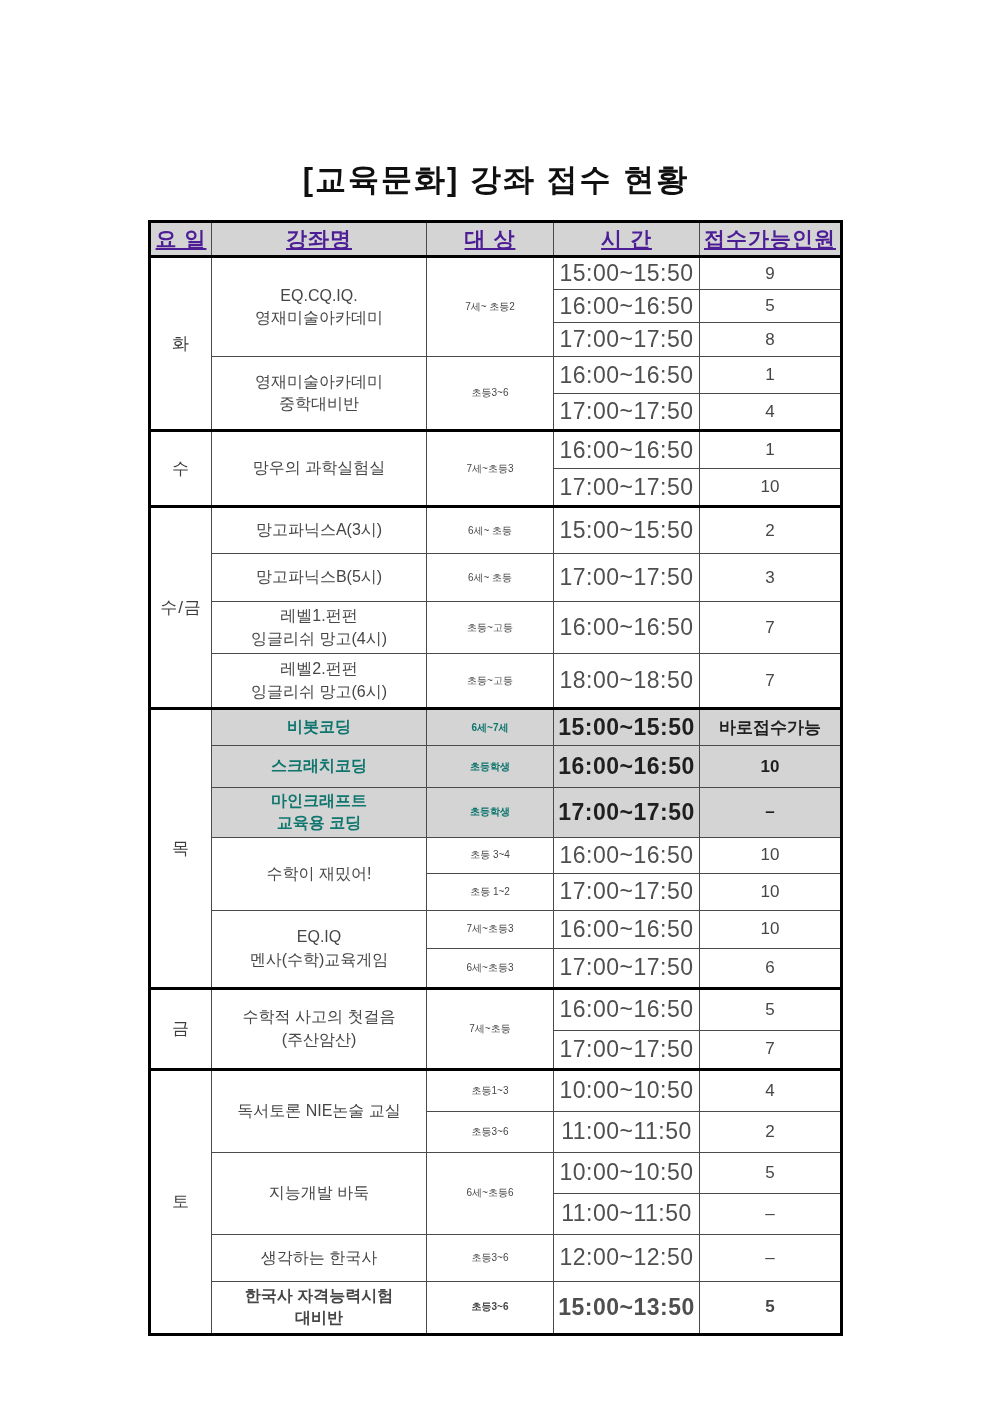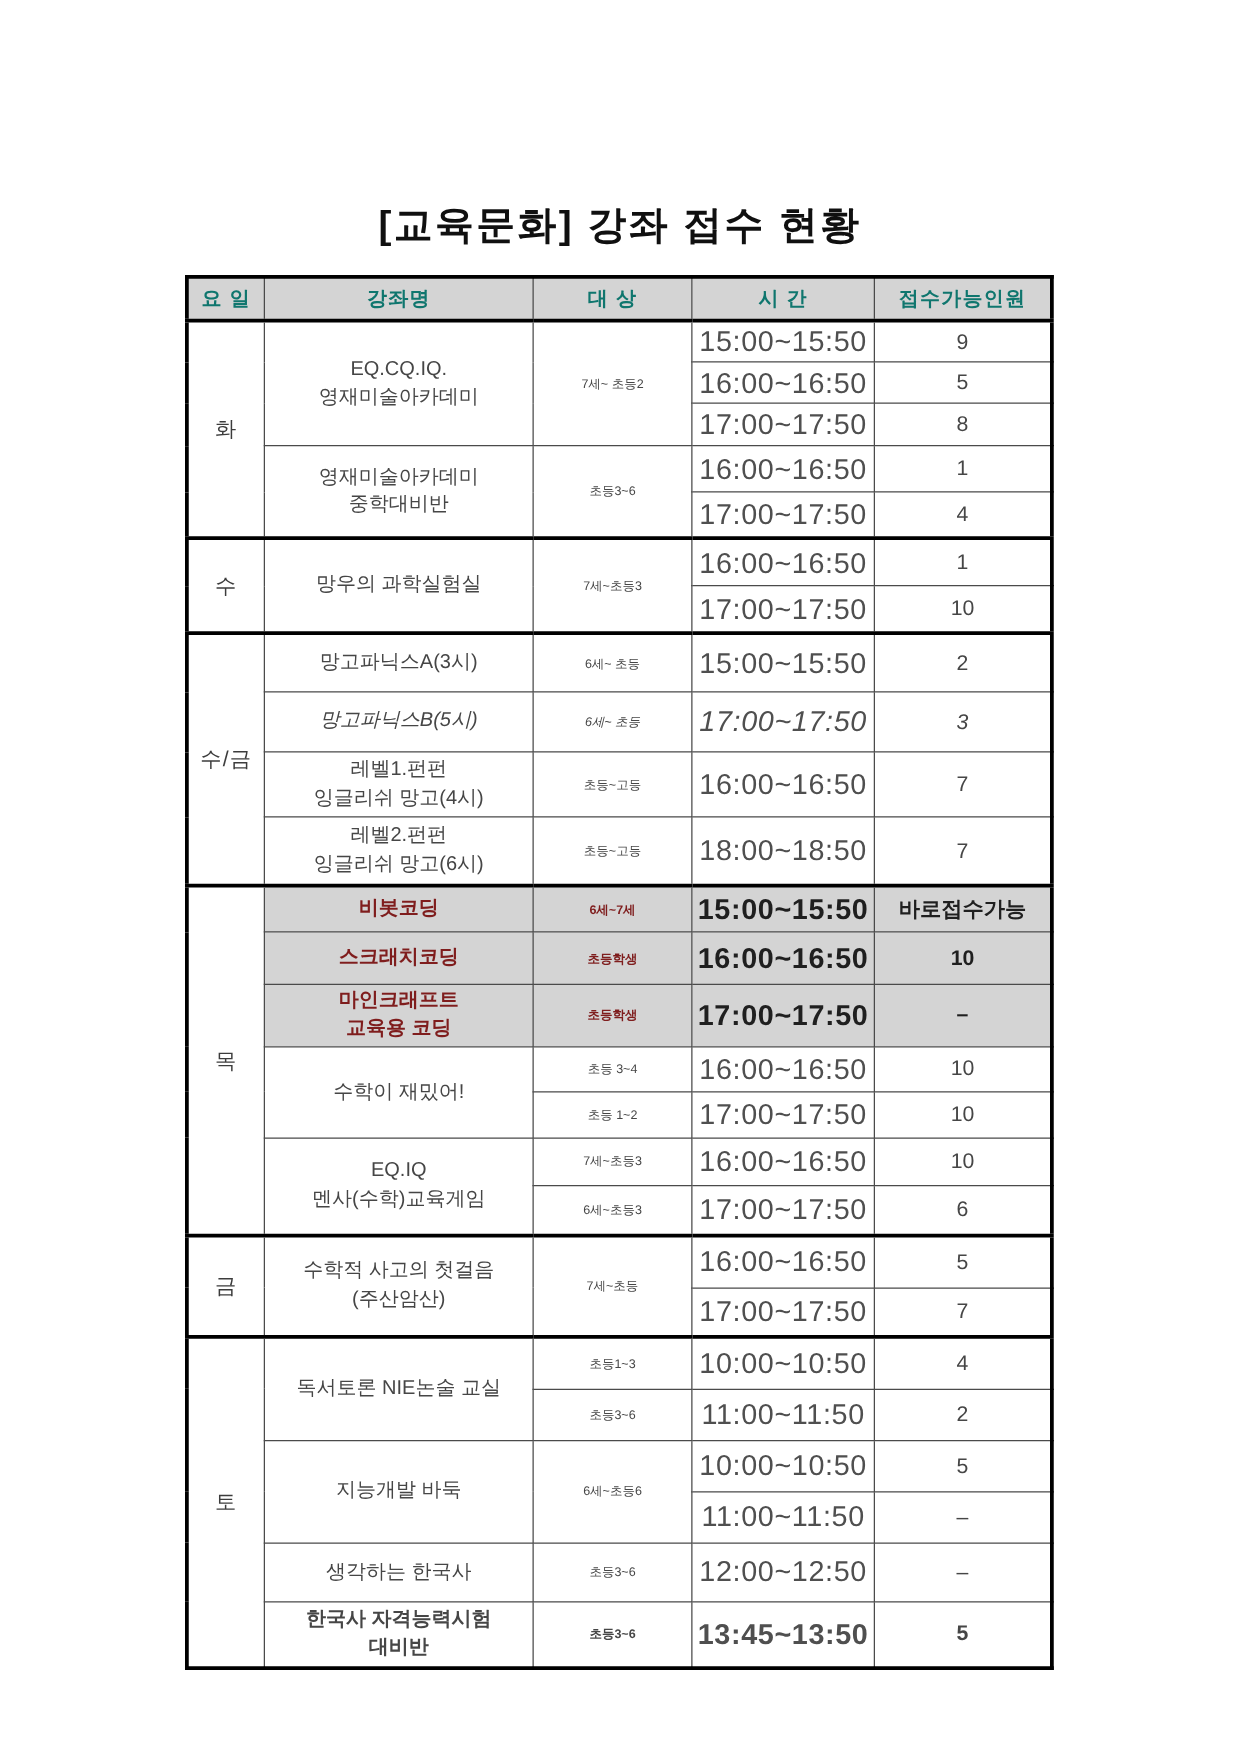--- a/index.html
+++ b/index.html
@@ -34,46 +34,47 @@
     margin:18px 0 0 148px;
     border:3px solid var(--thick);
   }
   col.c-day{width:62px;}
   col.c-course{width:215px;}
   col.c-target{width:127px;}
   col.c-time{width:146px;}
   col.c-cap{width:142px;}
   th{
     background:var(--header-bg);
-    font-size:16px;
+    font-size:21px;
     font-weight:bold;
-    color:#0f766e;
+    color:#4c1d95;
     height:35px;
     border:1px solid var(--thin);
     letter-spacing:1px;
     padding:2px;
+    text-decoration:underline;
   }
   thead tr{border-bottom:2px solid var(--thick);}
   td{
     border:1px solid var(--thin);
     text-align:center;
     vertical-align:middle;
     padding:2px 4px;
     font-size:16px;
   }
   tr.group-start td{border-top:3px solid var(--thick);}
   td.day-cell{font-size:17px;color:#3c3c3c;letter-spacing:1px;}
   td.course-cell{white-space:pre-line;line-height:1.4;}
   td.target-cell{font-size:10px;}
   td.time-cell{font-size:23px;letter-spacing:0.5px;color:#4f4f4f;}
   td.capacity-cell{font-size:17px;}
   tr.highlight td:not(.day-cell){
     background:var(--highlight-bg);
     font-weight:bold;
-    color:#7f1d1d;
+    color:#0f766e;
   }
   tr.highlight td.time-cell,
   tr.highlight td.capacity-cell{color:#1f1f1f;}
 </style>
 </head>
 <body>
 
 <div class="page">
 
   <div class="page-title">[교육문화] 강좌 접수 현황</div>
@@ -134,21 +135,21 @@
           <td class="time-cell">17:00~17:50</td>
           <td class="capacity-cell">10</td>
         </tr>
         <tr class="group-start" style="height: 47px;">
           <td class="day-cell" rowspan="4">수/금</td>
           <td class="course-cell">망고파닉스A(3시)</td>
           <td class="target-cell">6세~ 초등</td>
           <td class="time-cell">15:00~15:50</td>
           <td class="capacity-cell">2</td>
         </tr>
-        <tr style="height: 48px; font-style: italic;">
+        <tr style="height: 48px;">
           <td class="course-cell">망고파닉스B(5시)</td>
           <td class="target-cell">6세~ 초등</td>
           <td class="time-cell">17:00~17:50</td>
           <td class="capacity-cell">3</td>
         </tr>
         <tr style="height: 52px;">
           <td class="course-cell">레벨1.펀펀
 잉글리쉬 망고(4시)</td>
           <td class="target-cell">초등~고등</td>
           <td class="time-cell">16:00~16:50</td>
@@ -241,19 +242,19 @@
         <tr style="height: 47px;">
           <td class="course-cell">생각하는 한국사</td>
           <td class="target-cell">초등3~6</td>
           <td class="time-cell">12:00~12:50</td>
           <td class="capacity-cell">–</td>
         </tr>
         <tr style="height: 53px; font-weight: bold;">
           <td class="course-cell">한국사 자격능력시험
 대비반</td>
           <td class="target-cell">초등3~6</td>
-          <td class="time-cell">13:45~13:50</td>
+          <td class="time-cell">15:00~13:50</td>
           <td class="capacity-cell">5</td>
         </tr>
       </tbody>
   </table>
 
 </div>
 
 </body></html>

